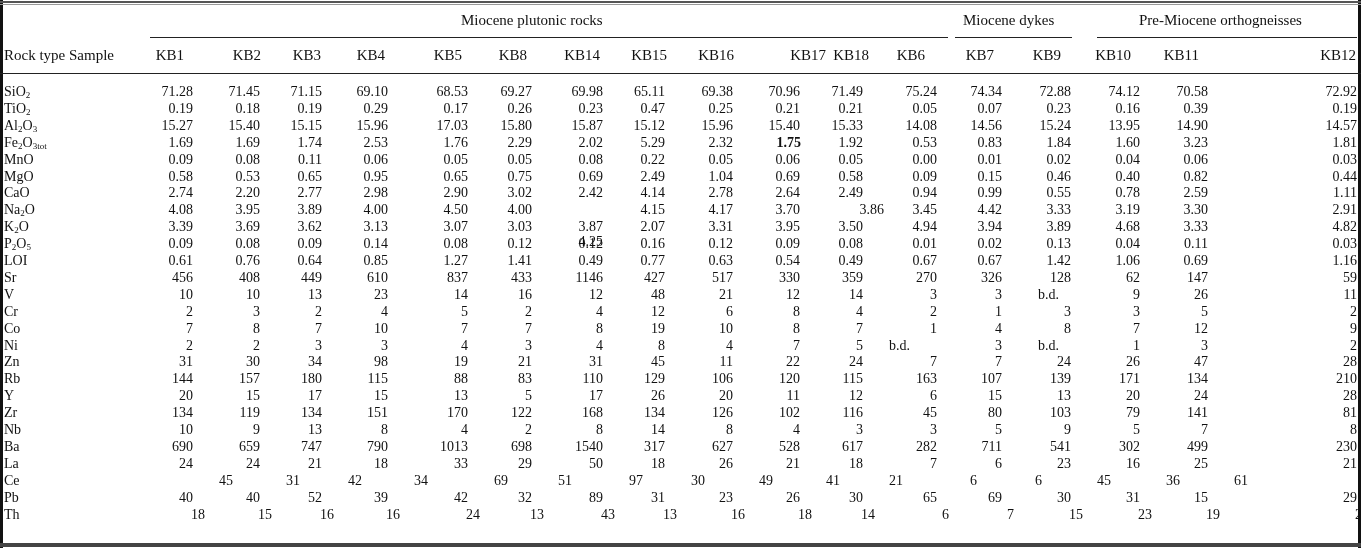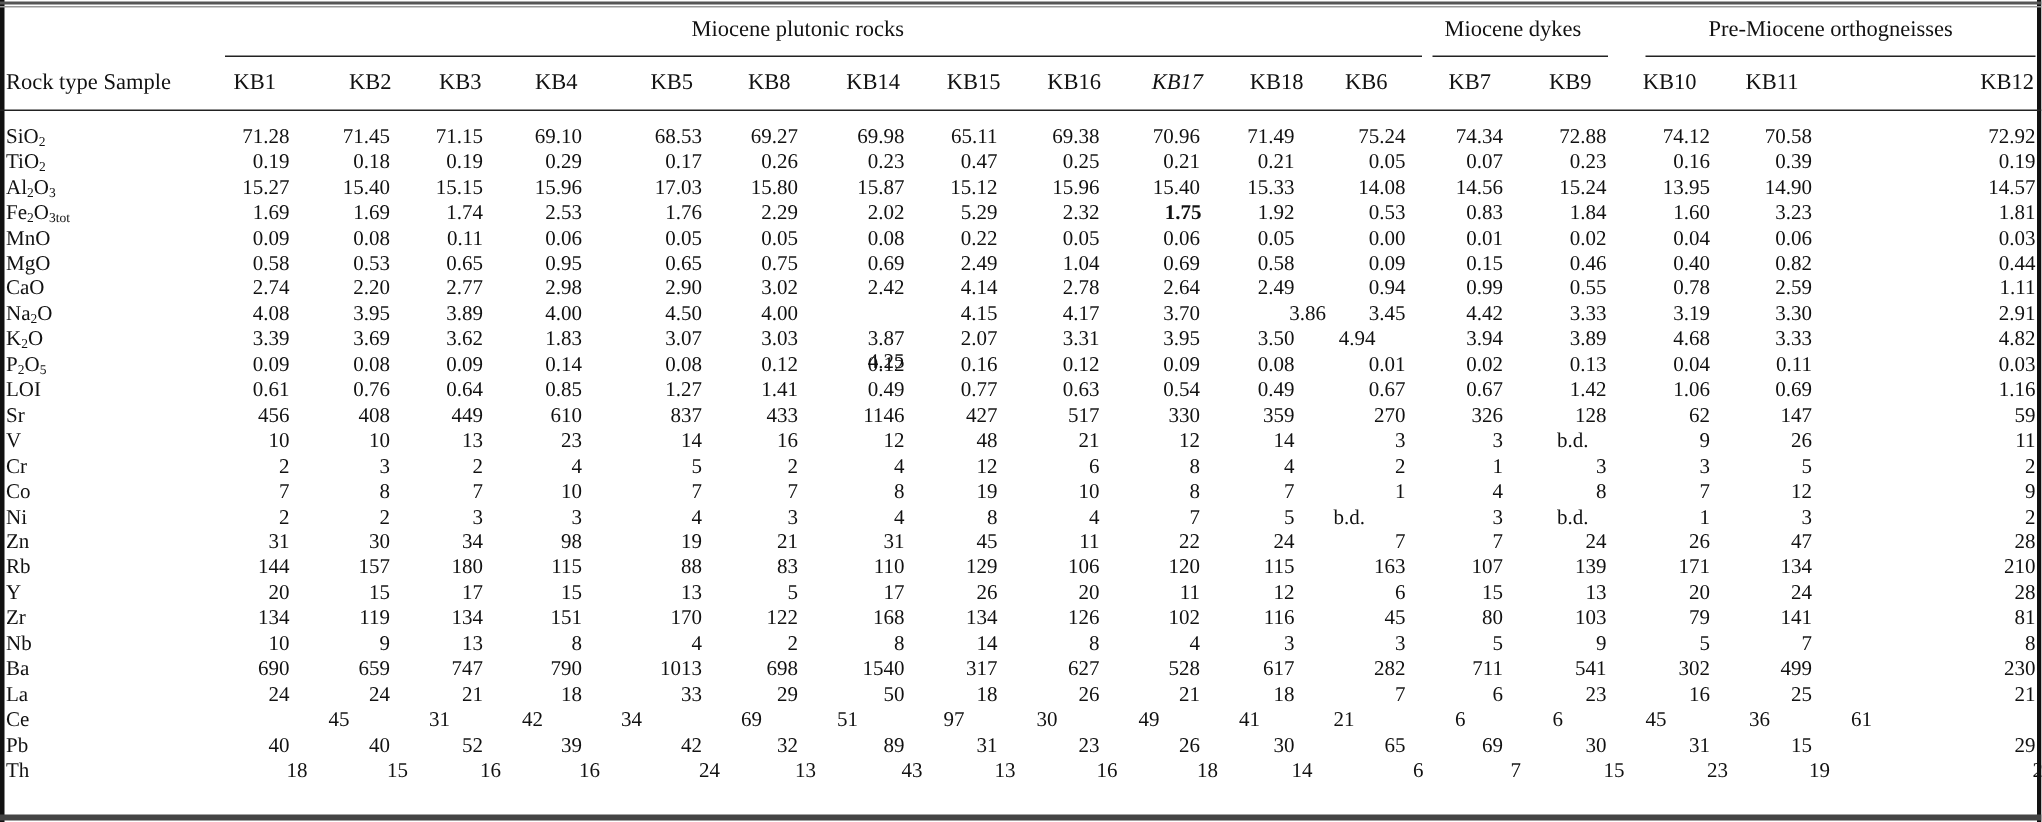--- a/index.html
+++ b/index.html
@@ -37,21 +37,21 @@
     <div class="group-rule" style="left: 1097px; width: 260px;"></div>
     <div class="col-head" style="right: 1177px;">KB1</div>
     <div class="col-head" style="right: 1100px;">KB2</div>
     <div class="col-head" style="right: 1040px;">KB3</div>
     <div class="col-head" style="right: 976px;">KB4</div>
     <div class="col-head" style="right: 899px;">KB5</div>
     <div class="col-head" style="right: 834px;">KB8</div>
     <div class="col-head" style="right: 761px;">KB14</div>
     <div class="col-head" style="right: 694px;">KB15</div>
     <div class="col-head" style="right: 627px;">KB16</div>
-    <div class="col-head" style="right: 559px; font-style: italic;">KB17</div>
+    <div class="col-head" style="right: 535px;">KB17</div>
     <div class="col-head" style="right: 492px;">KB18</div>
     <div class="col-head" style="right: 436px;">KB6</div>
     <div class="col-head" style="right: 367px;">KB7</div>
     <div class="col-head" style="right: 300px;">KB9</div>
     <div class="col-head" style="right: 230px;">KB10</div>
     <div class="col-head" style="right: 162px;">KB11</div>
     <div class="col-head" style="right: 5px;">KB12</div>
     <div class="hdr-rule"></div>
     <div class="row" style="top: 83px;">
       <div class="rl">SiO<sub>2</sub></div>
@@ -211,29 +211,29 @@
       <div class="cell" style="right: 290px;">3.33</div>
       <div class="cell" style="right: 221px;">3.19</div>
       <div class="cell" style="right: 153px;">3.30</div>
       <div class="cell" style="right: 4px; margin-left: 36px;">2.91</div>
     </div>
     <div class="row" style="top: 218.2px;">
       <div class="rl">K<sub>2</sub>O</div>
       <div class="cell" style="right: 1168px;">3.39</div>
       <div class="cell" style="right: 1101px;">3.69</div>
       <div class="cell" style="right: 1039px;">3.62</div>
-      <div class="cell" style="right: 973px;">1.83</div>
+      <div class="cell" style="right: 973px;">3.13</div>
       <div class="cell" style="right: 893px;">3.07</div>
       <div class="cell" style="right: 829px;">3.03</div>
       <div class="cell" style="right: 758px;">3.87</div>
       <div class="cell" style="right: 696px;">2.07</div>
       <div class="cell" style="right: 628px;">3.31</div>
       <div class="cell" style="right: 561px;">3.95</div>
       <div class="cell" style="right: 498px;">3.50</div>
-      <div class="cell" style="right: 444px; text-align: center;">4.94</div>
+      <div class="cell" style="right: 424px; text-align: center;">4.94</div>
       <div class="cell" style="right: 359px;">3.94</div>
       <div class="cell" style="right: 290px;">3.89</div>
       <div class="cell" style="right: 221px;">4.68</div>
       <div class="cell" style="right: 153px;">3.33</div>
       <div class="cell" style="right: 4px;">4.82</div>
     </div>
     <div class="row" style="top: 235.1px;">
       <div class="rl">P<sub>2</sub>O<sub>5</sub></div>
       <div class="cell" style="right: 1168px;">0.09</div>
       <div class="cell" style="right: 1101px;">0.08</div>

